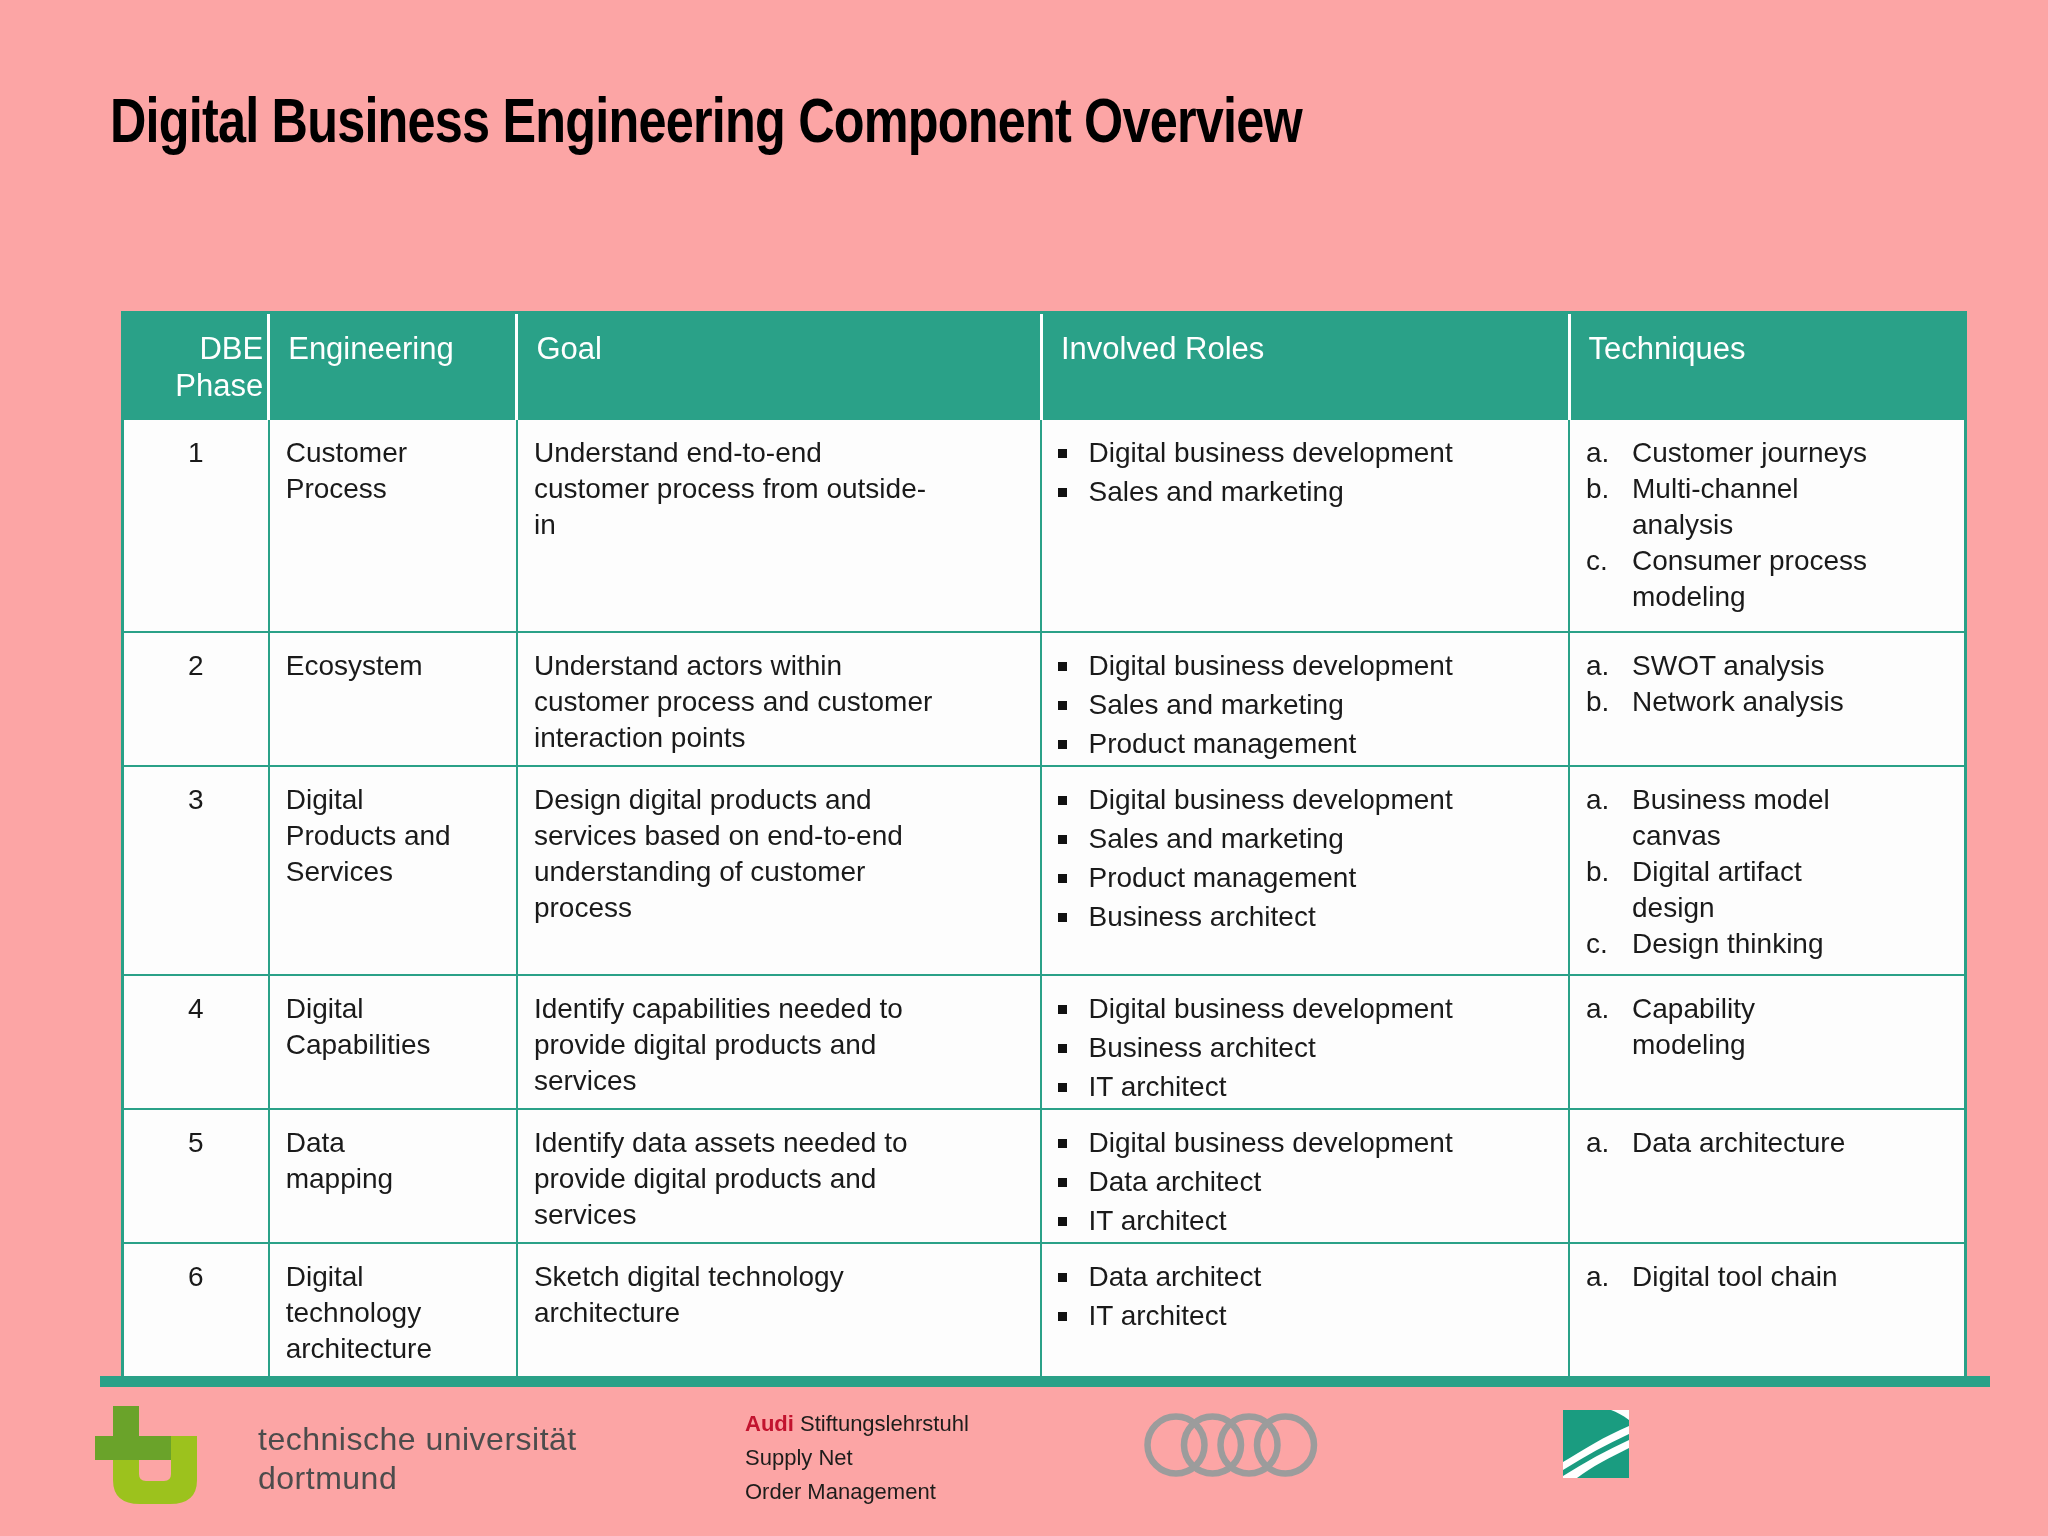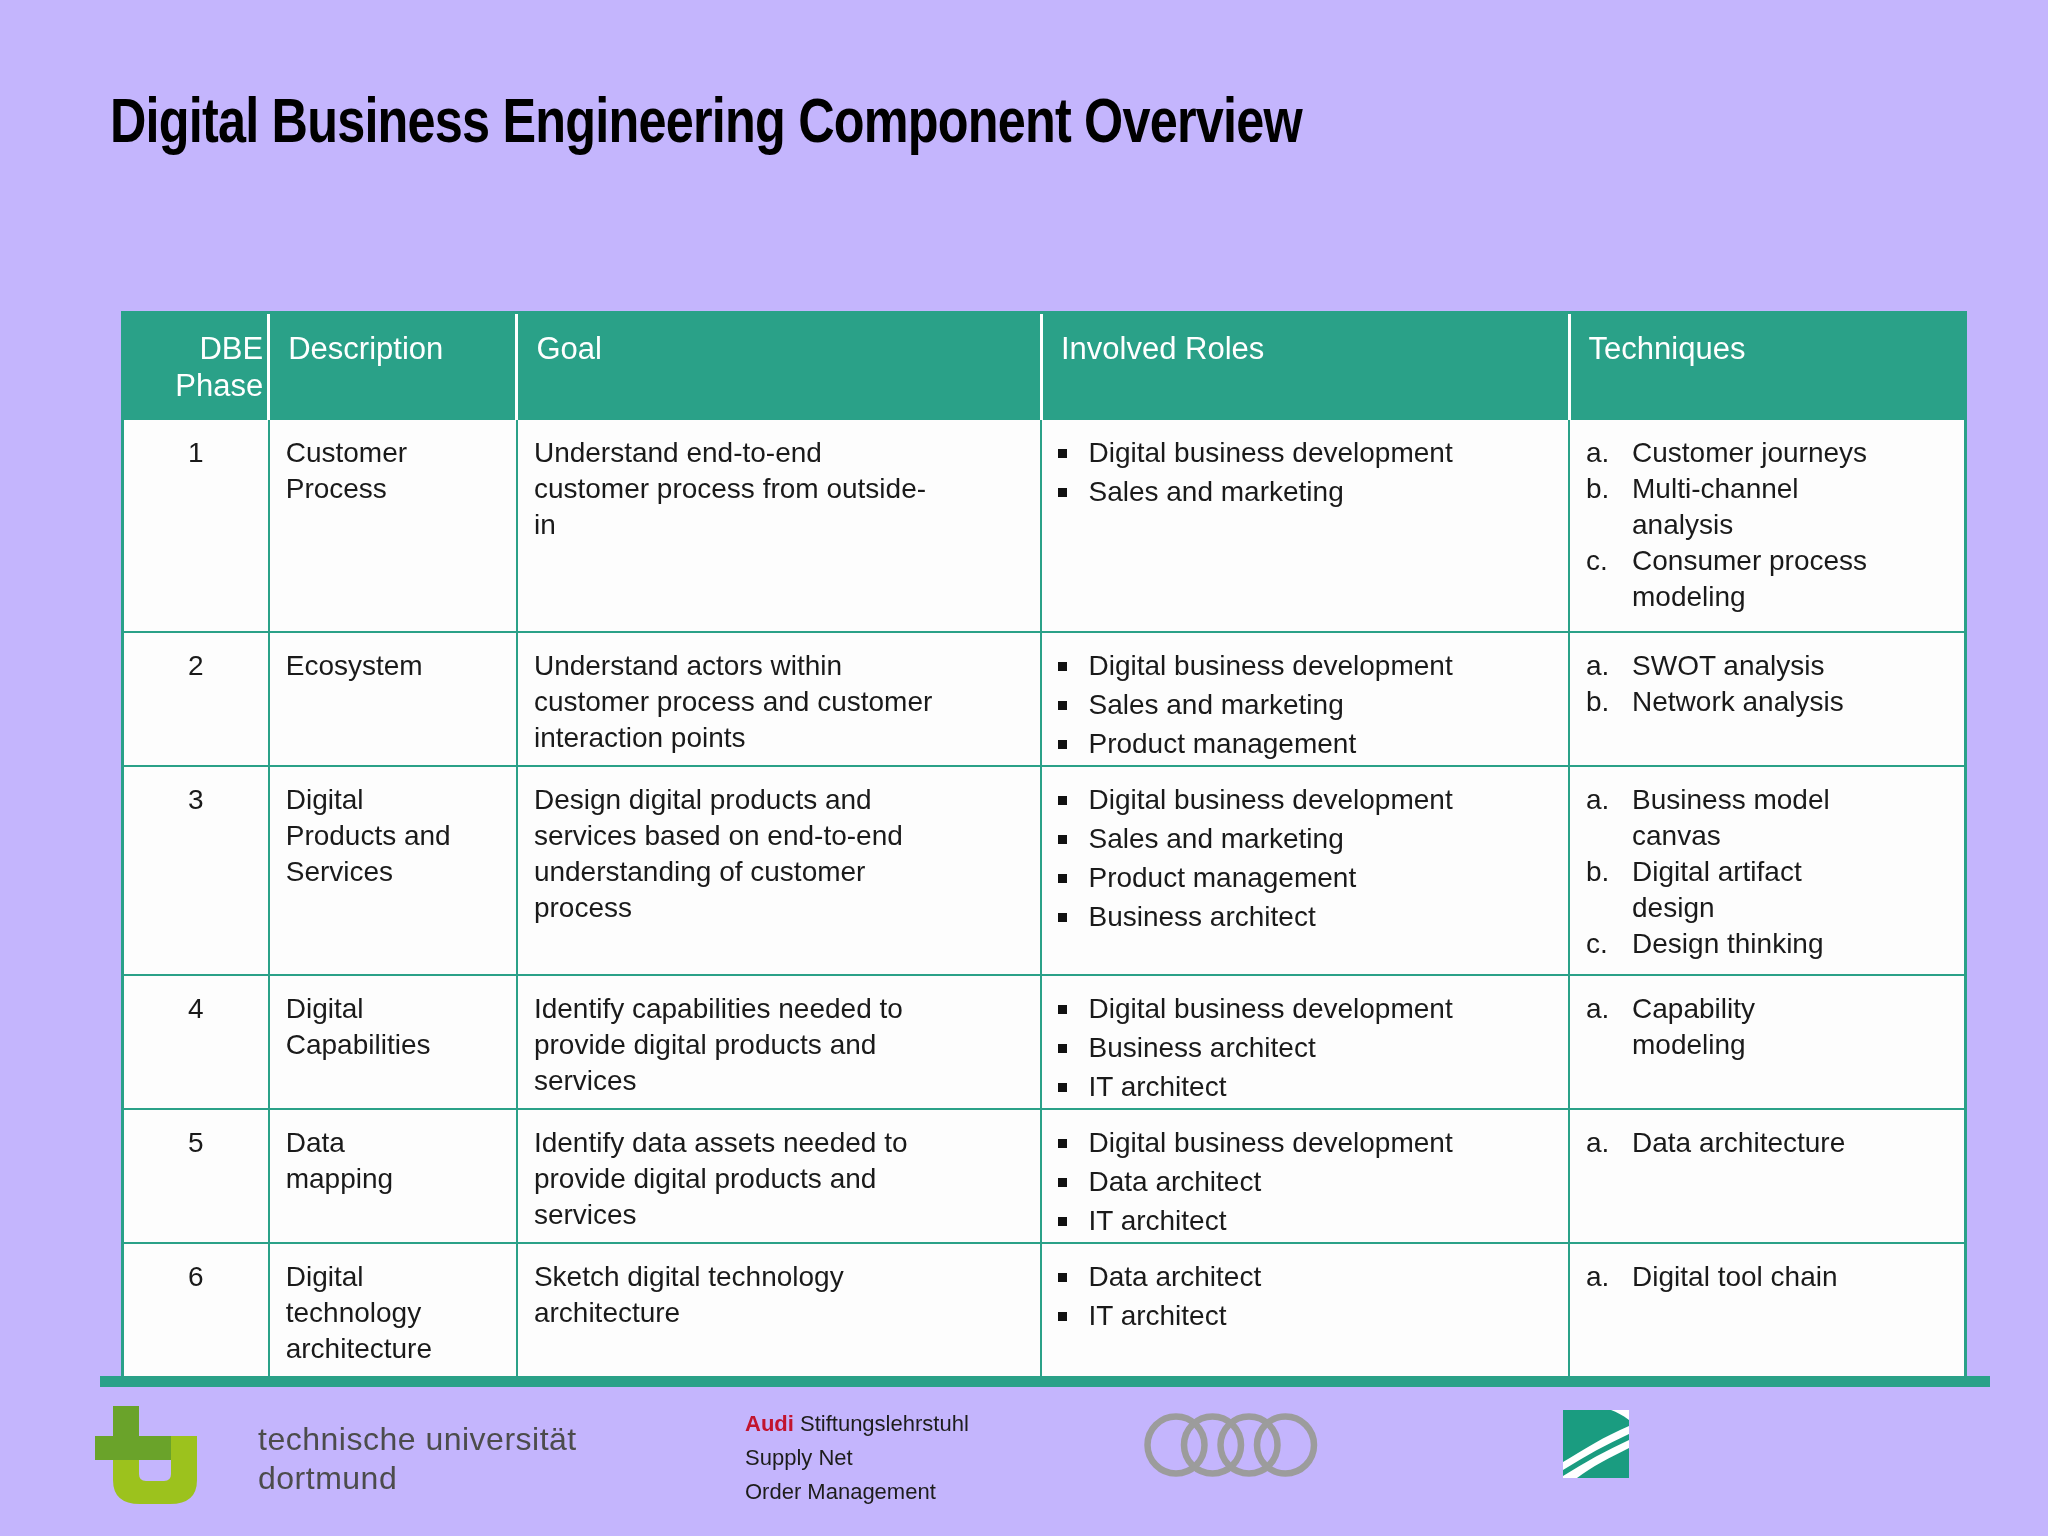--- a/index.html
+++ b/index.html
@@ -4,21 +4,21 @@
 <style>
   * { margin:0; padding:0; box-sizing:border-box; }
   html,body { background:#ffffff; }
   body {
     width:2048px; height:1536px;
     font-family:"Liberation Sans", sans-serif;
     color:#1a1a1a;
     position:relative;
     overflow:hidden;
   }
-  .canvas { position:absolute; inset:0; background:#c4b5fd; }
+  .canvas { position:absolute; inset:0; background:#fca5a5; }
 
   
   .slide-title {
     position:absolute; left:110px; top:84px;
     font-size:63px; font-weight:700; color:#000;
     letter-spacing:-1px; white-space:nowrap;
     transform:scaleX(0.80); transform-origin:left top;
   }
 
   
@@ -105,21 +105,21 @@
         <col class="c-phase">
           <col class="c-desc">
           <col class="c-goal">
           <col class="c-roles">
           <col class="c-tech">
       </colgroup>
       <thead>
         <tr>
           <th class="center">DBE
 Phase</th>
-          <th>Description</th>
+          <th>Engineering</th>
           <th>Goal</th>
           <th>Involved Roles</th>
           <th>Techniques</th>
         </tr>
       </thead>
       <tbody>
           <tr>
             <td class="phase-cell">1</td>
             <td class="pre">Customer
 Process</td>

